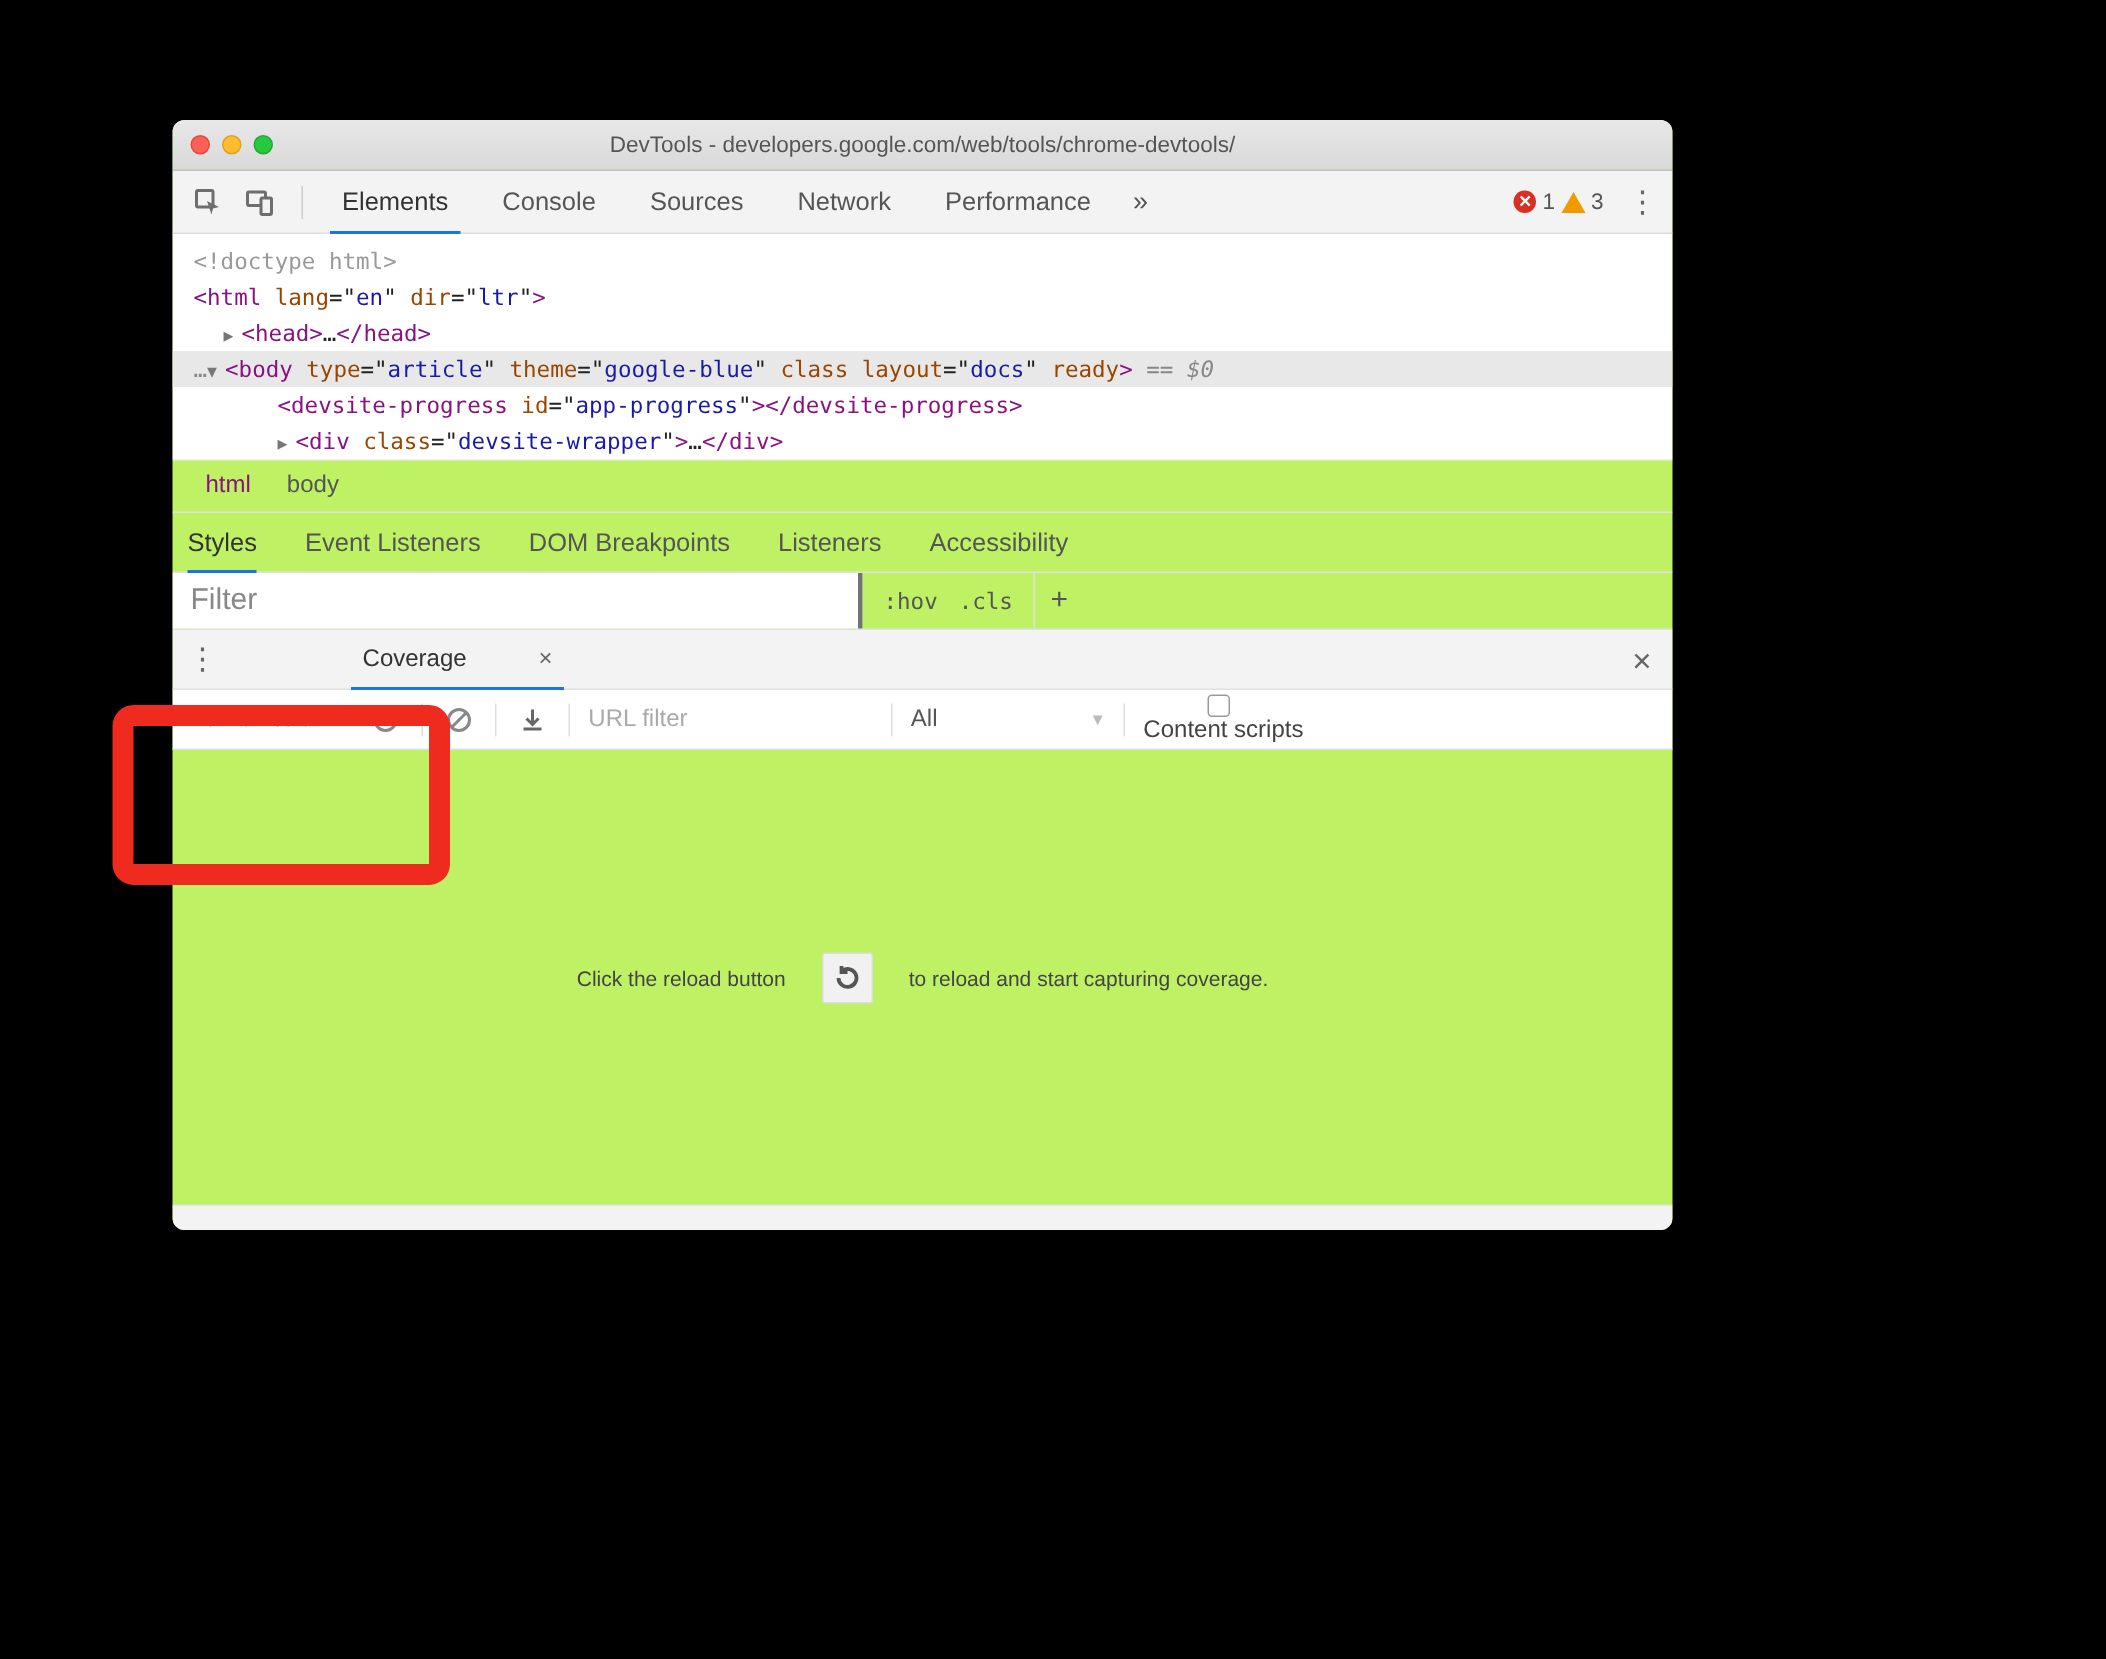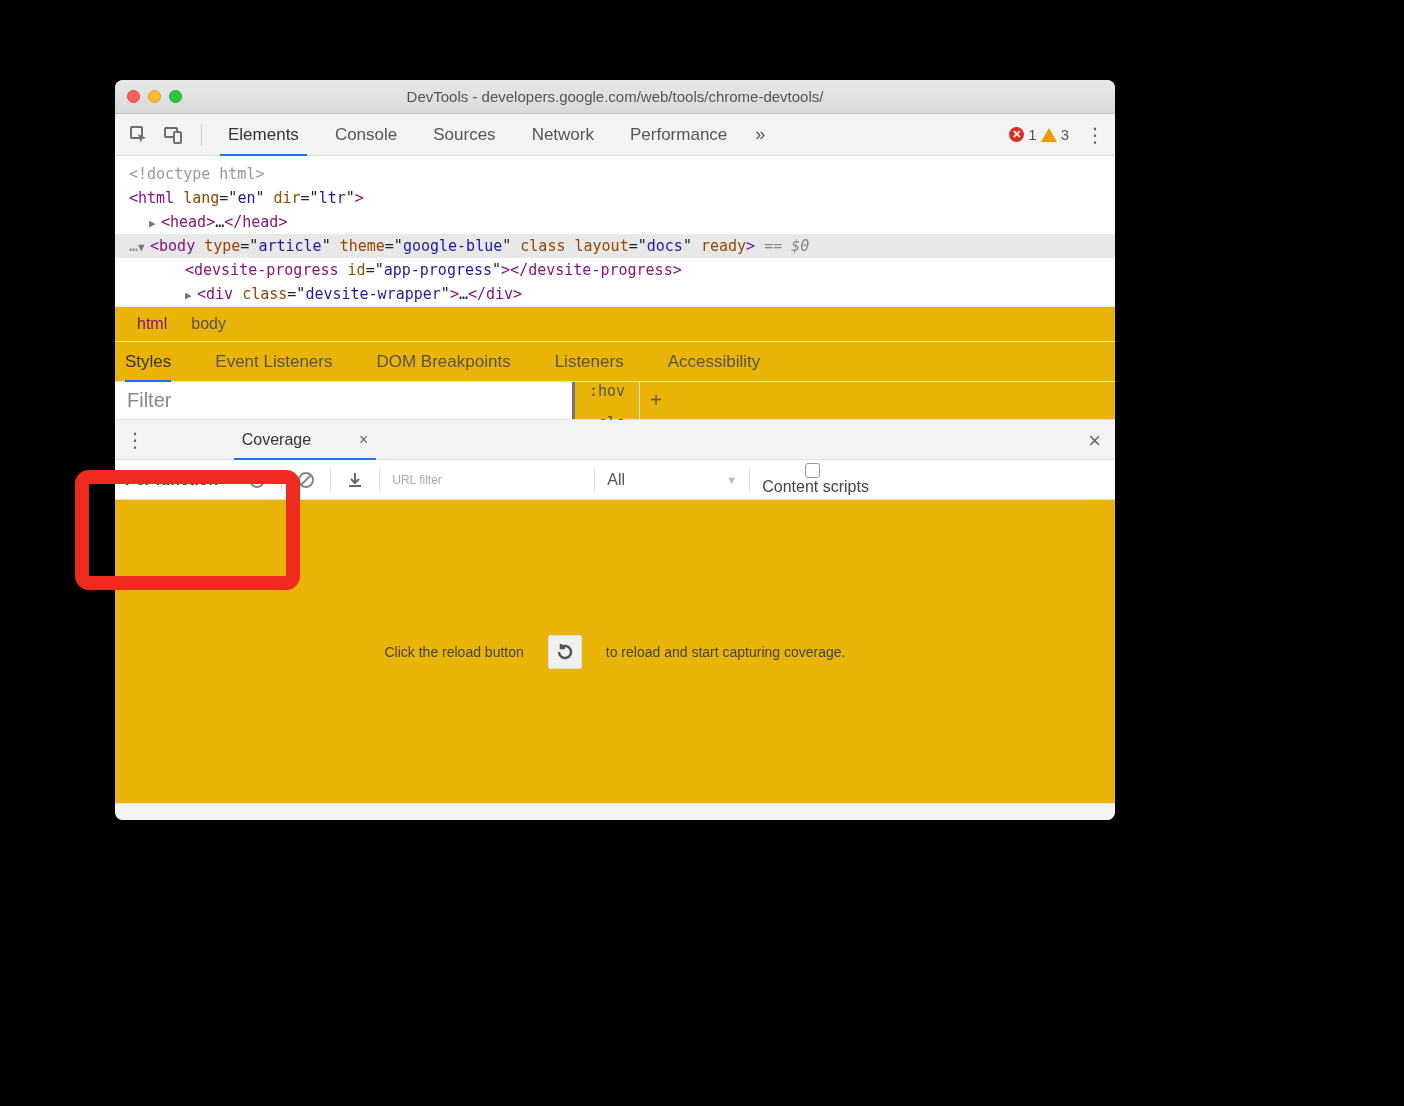--- a/index.html
+++ b/index.html
@@ -9,21 +9,21 @@
     height: 1106px;
     font-family: -apple-system, BlinkMacSystemFont, "Segoe UI", Helvetica, Arial, sans-serif;
     position: relative;
   }
   .window {
     position: absolute;
     left: 115px;
     top: 80px;
     width: 1000px;
     height: 740px;
-    background: #eab308;
+    background: #bef264;
     border-radius: 8px;
     box-shadow: 0 20px 60px rgba(0,0,0,0.5);
     overflow: hidden;
     display: flex;
     flex-direction: column;
   }
   
   .titlebar {
     height: 34px;
     background: linear-gradient(#e8e8e8,#d9d9d9);
@@ -91,35 +91,35 @@
   
   .crumbs {
     height: 36px; border-top:1px solid #eee; border-bottom:1px solid #e1e1e1;
     display:flex; align-items:center; padding:0 10px; font-size:16px;
   }
   .crumb { padding:0 12px; color:#555;}
   .crumb.first { color:#881280;}
   
   .side-tabs {
     height:40px; border-bottom:1px solid #e1e1e1;
-    display:flex; align-items:center; padding:0 10px; font-size:17px; color:#555; gap:44px;
+    display:flex; align-items:center; padding:0 10px; font-size:17px; color:#555; gap:32px;
   }
   .side-tab { height:40px; display:flex; align-items:center; cursor:pointer;}
   .side-tab.active { color:#333; position:relative;}
   .side-tab.active::after { content:""; position:absolute; bottom:0; left:0; right:0; height:2px; background:#1a73e8;}
   
   .filter-row {
     height:38px; border-bottom:1px solid #e1e1e1; display:flex; align-items:center; position:relative;
   }
   .filter-input {
     border:none; outline:none; font-size:20px; padding:0 12px; height:100%; flex:0 0 460px;
     border-right:3px solid #737373;
   }
   .filter-input::placeholder { color:#888;}
-  .hov-cls { display:flex; align-items:center; gap:14px; padding:0 14px; font-family:Menlo,monospace; font-size:15px; color:#555; border-right:1px solid #e1e1e1; height:100%;flex-direction:column;}
+  .hov-cls { display:flex; align-items:center; gap:14px; padding:0 14px; font-family:Menlo,monospace; font-size:15px; color:#555; border-right:1px solid #e1e1e1; height:100%;}
   .plus { font-size:20px; color:#555; padding:0 10px;}
   
   .drawer-tabs {
     height:40px; border-bottom:1px solid #e1e1e1; display:flex; align-items:center;
     font-size:16px; color:#333; padding:0 10px; position:relative; background:#f3f3f3;
   }
   .drawer-left-icon { font-size:20px; color:#666; margin-right:8px; line-height:1;}
   .drawer-tab { padding:0 10px; height:40px; display:flex; align-items:center; cursor:pointer;}
   .drawer-tab.active { position:relative; color:#333;gap:44px;}
   .drawer-tab.active::after {content:""; position:absolute; bottom:0; left:2px; right:2px; height:2px; background:#1a73e8;}
@@ -128,21 +128,21 @@
   
   .cov-toolbar {
     height:40px; border-bottom:1px solid #e1e1e1;
     display:flex; align-items:center; padding:0 10px; gap:12px; font-size:16px; color:#444;
     background:#fff;
   }
   .per-func { display:flex; align-items:center; gap:4px; cursor:pointer;font-weight:bold;}
   .tri { font-size:11px;}
   .tool-icon { width:24px; height:24px; display:flex; align-items:center; justify-content:center; color:#666;}
   .tool-sep { width:1px; height:22px; background:#ddd;}
-  .url-filter { border:none; outline:none; font-size:12px; width:190px; color:#333;}
+  .url-filter { border:none; outline:none; font-size:16px; width:190px; color:#333;}
   .url-filter::placeholder{color:#aaa;}
   .cov-type-select{display:flex; align-items:center; gap:4px; color:#555; width:130px;}
   .checkbox { width:15px; height:15px; border:1px solid #999; border-radius:3px; display:inline-block; margin-right:6px;}
   
   .cov-body {
     flex:1; display:flex; align-items:center; justify-content:center; color:#444; font-size:14px; gap:24px;
     border-bottom:1px solid #e5e5e5;
   }
   .reload-btn { width:34px; height:34px; background:#f1f1f1; border:1px solid #ddd; display:flex; align-items:center; justify-content:center; border-radius:2px;}
   .reload-btn svg {stroke:#555; fill:none; stroke-width:2.5;}

